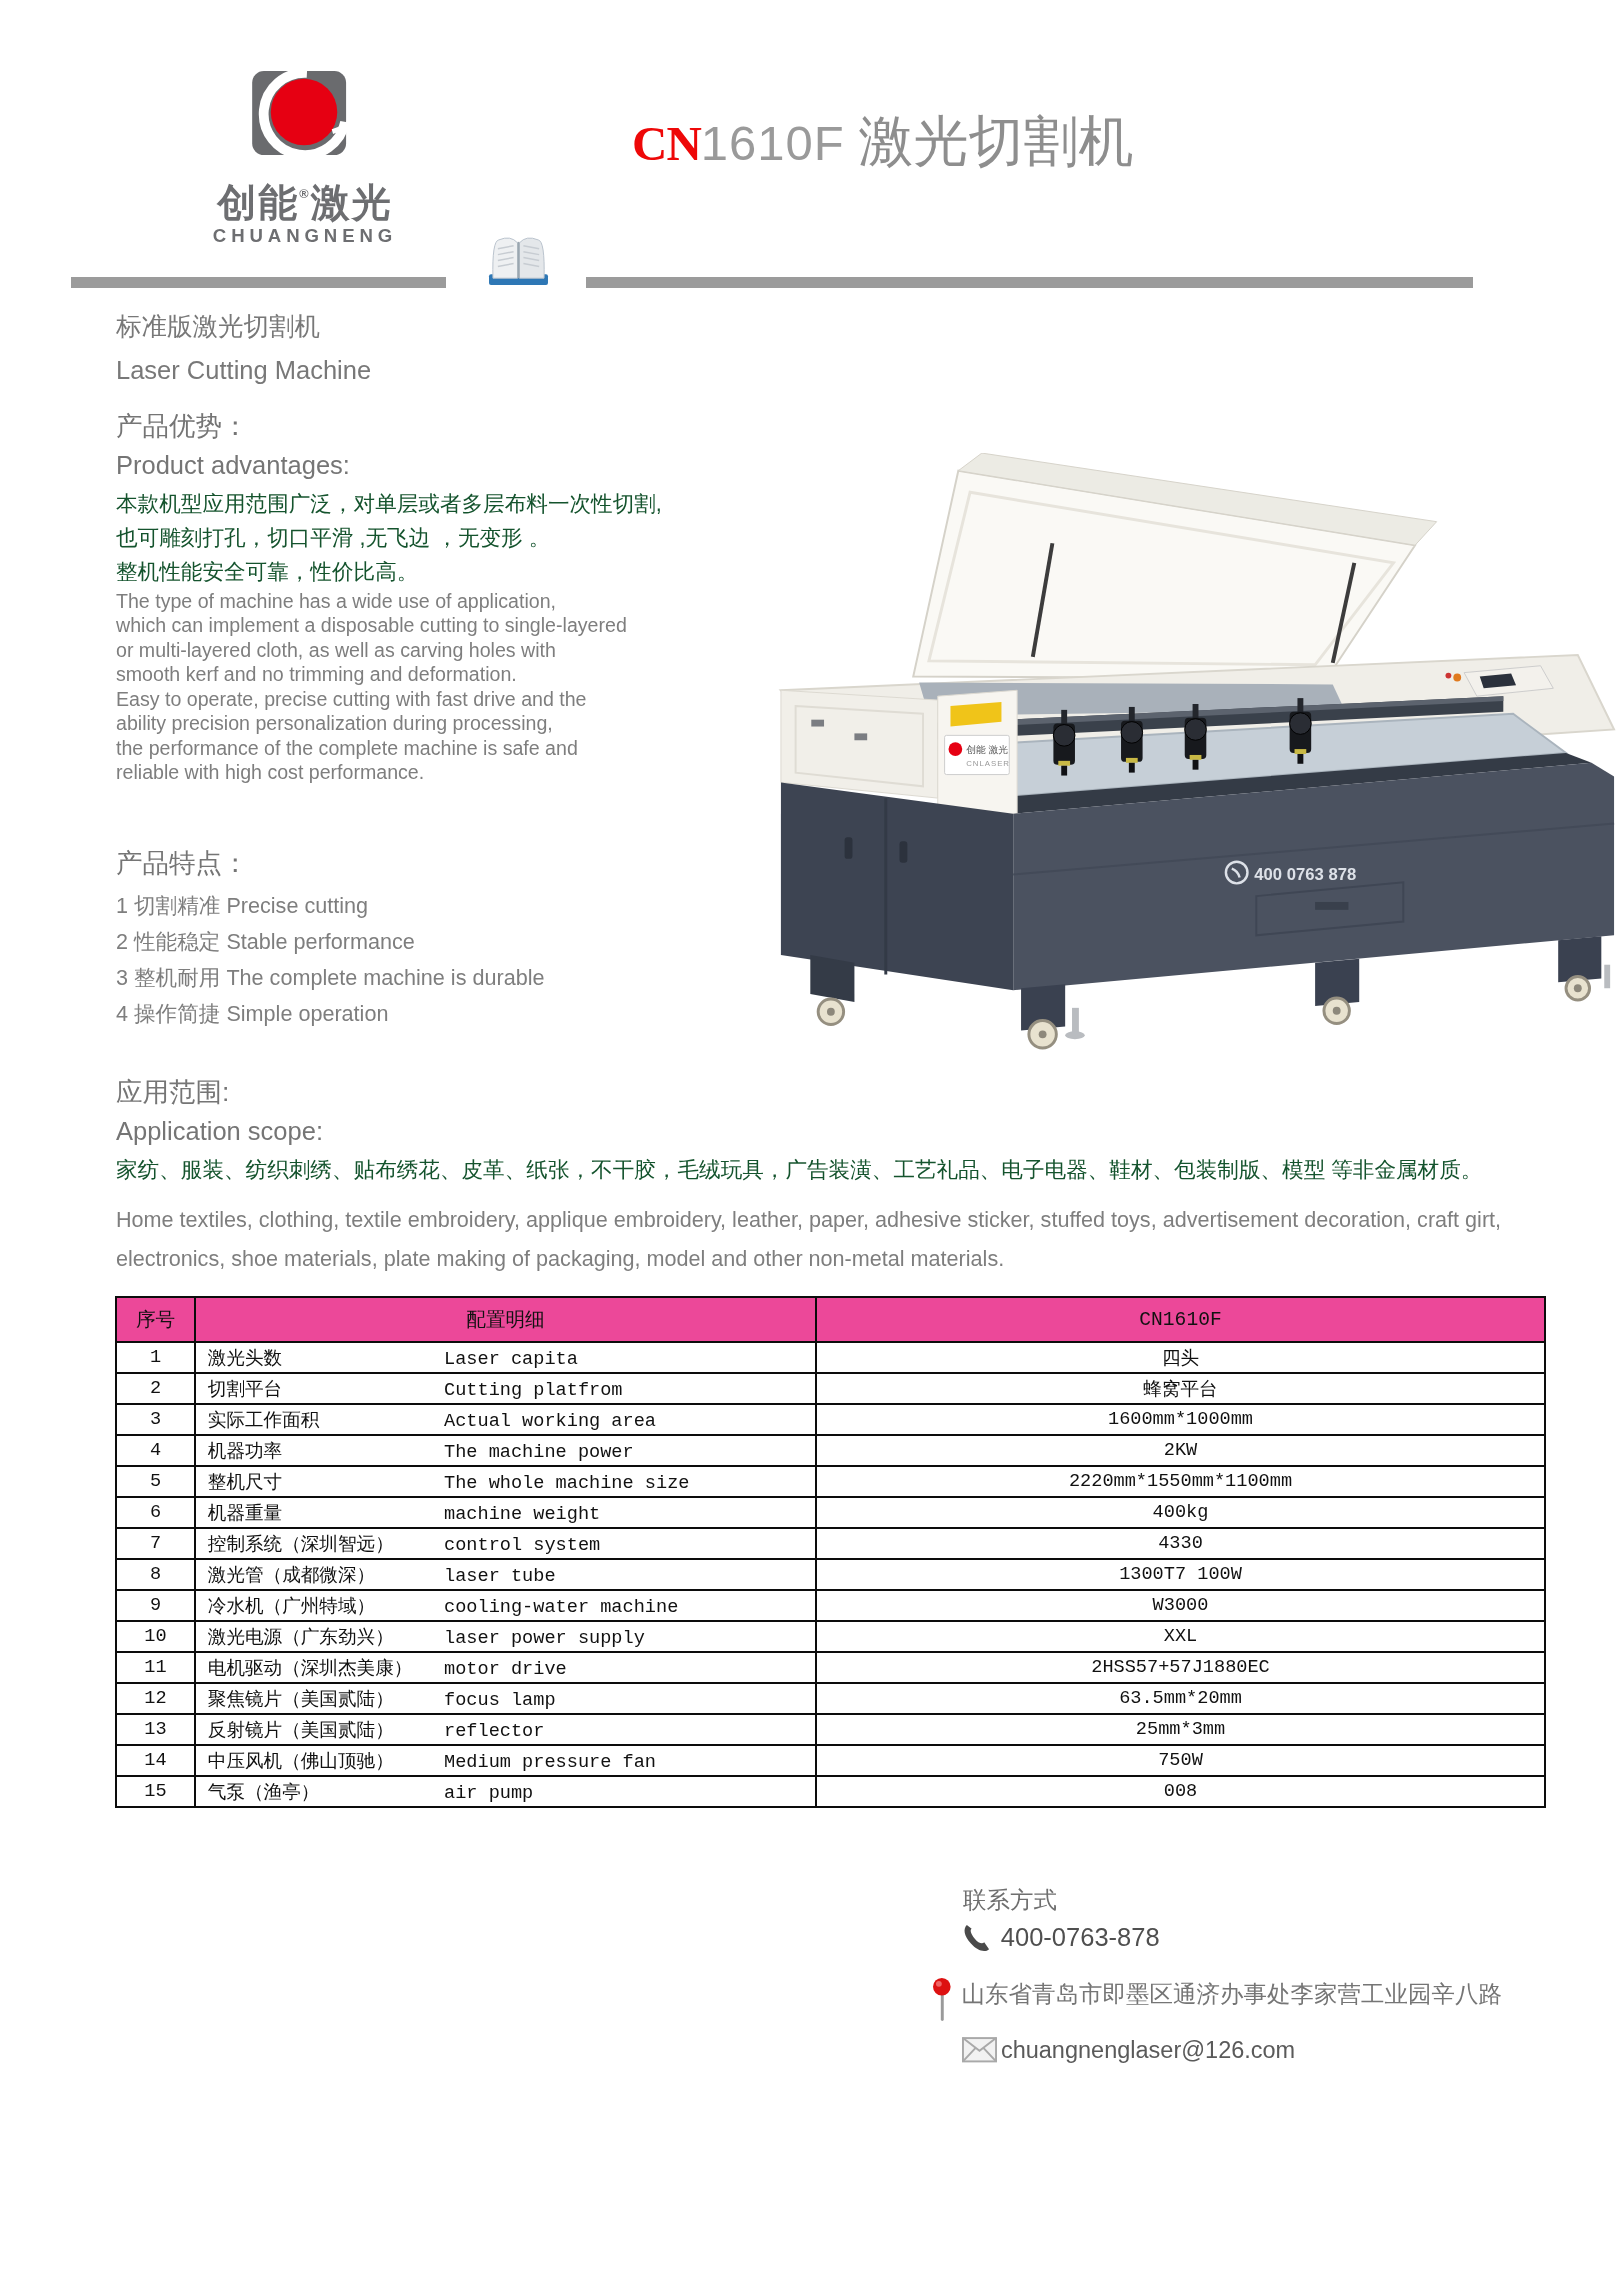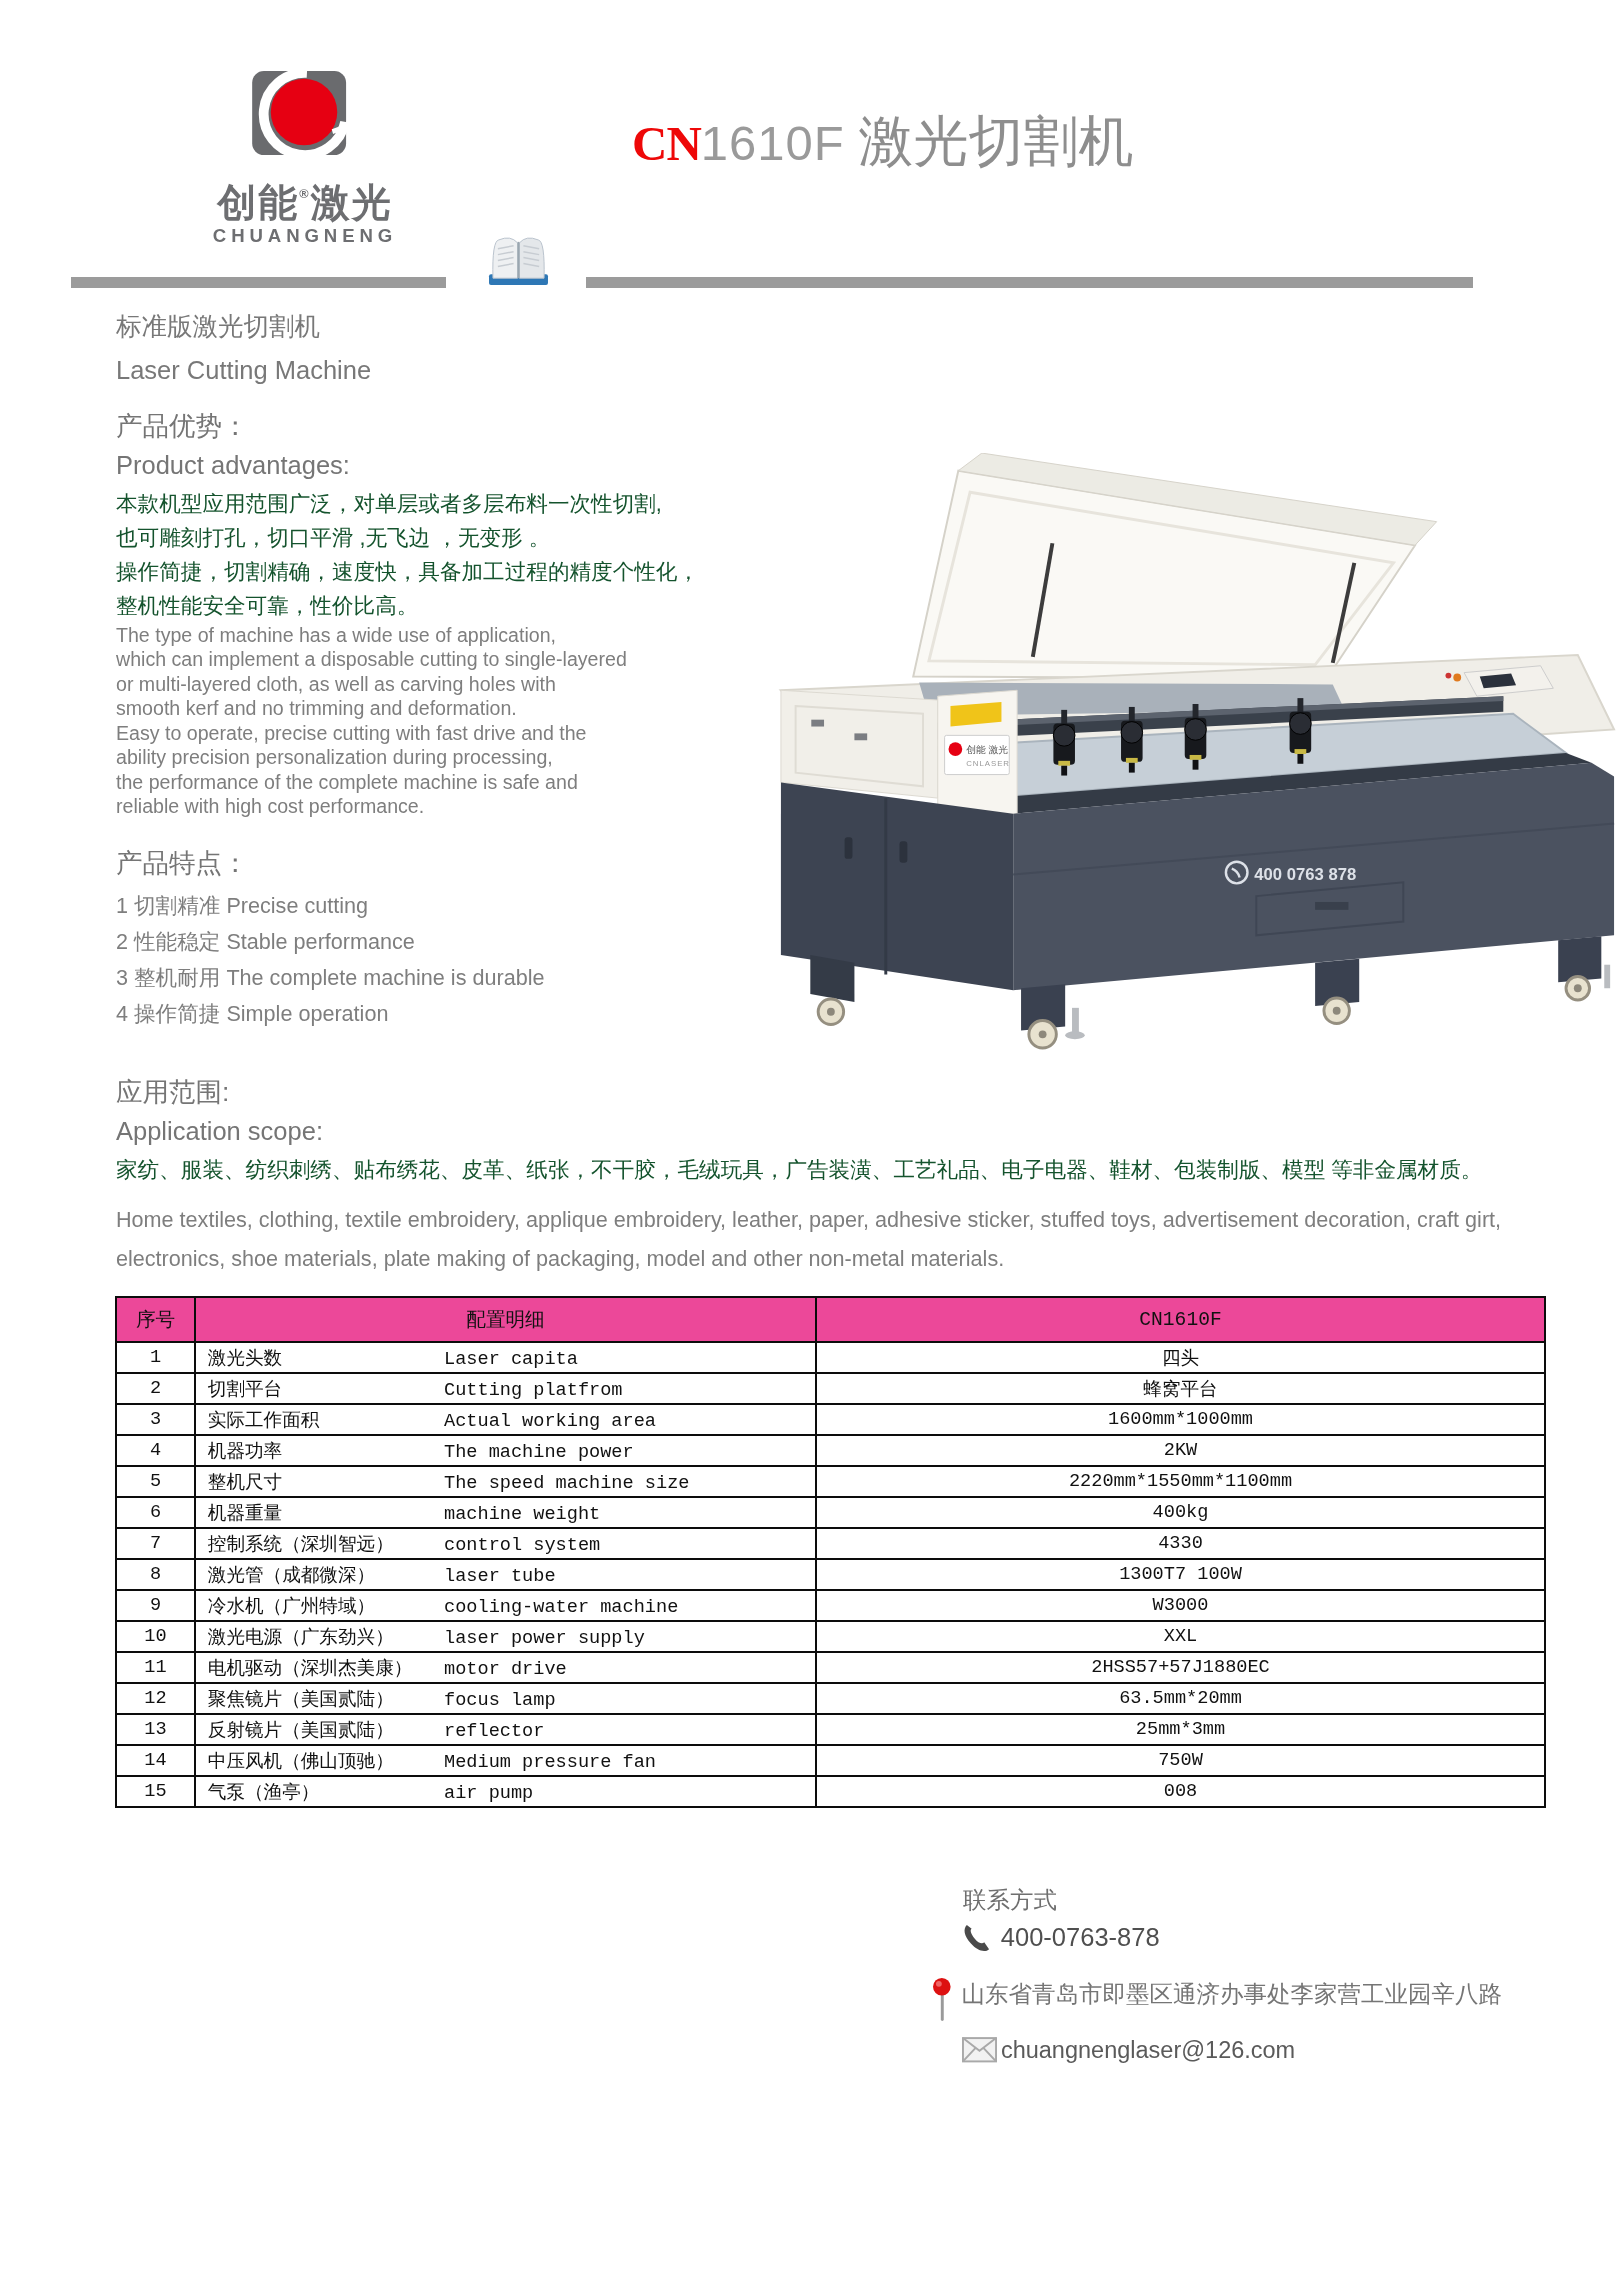--- a/index.html
+++ b/index.html
@@ -97,21 +97,20 @@
   <div>标准版激光切割机</div>
   <div>Laser Cutting Machine</div>
 </div>
 
 <div class="abs adv">
   <div class="h-cn">产品优势：</div>
   <div class="h-en">Product advantages:</div>
   <div>
       <div class="cn-line">本款机型应用范围广泛，对单层或者多层布料一次性切割,</div>
       <div class="cn-line">也可雕刻打孔，切口平滑 ,无飞边 ，无变形 。</div>
-      <div class="cn-line">操作简捷，切割精确，速度快，具备加工过程的精度个性化，</div>
       <div class="cn-line">整机性能安全可靠，性价比高。</div>
     </div>
   <div>
       <div class="en-line">The type of machine has a wide use of application,</div>
       <div class="en-line">which can implement a disposable cutting to single-layered</div>
       <div class="en-line">or multi-layered cloth, as well as carving holes with</div>
       <div class="en-line">smooth kerf and no trimming and deformation.</div>
       <div class="en-line">Easy to operate, precise cutting with fast drive and the</div>
       <div class="en-line">ability precision personalization during processing,</div>
       <div class="en-line">the performance of the complete machine is safe and</div>
@@ -272,21 +271,21 @@
           <td class="c-name"><span class="cn">实际工作面积</span><span class="en">Actual working area</span></td>
           <td class="c-val">1600mm*1000mm</td>
         </tr>
         <tr>
           <td class="c-no">4</td>
           <td class="c-name"><span class="cn">机器功率</span><span class="en">The machine power</span></td>
           <td class="c-val">2KW</td>
         </tr>
         <tr>
           <td class="c-no">5</td>
-          <td class="c-name"><span class="cn">整机尺寸</span><span class="en">The speed machine size</span></td>
+          <td class="c-name"><span class="cn">整机尺寸</span><span class="en">The whole machine size</span></td>
           <td class="c-val">2220mm*1550mm*1100mm</td>
         </tr>
         <tr>
           <td class="c-no">6</td>
           <td class="c-name"><span class="cn">机器重量</span><span class="en">machine weight</span></td>
           <td class="c-val">400kg</td>
         </tr>
         <tr>
           <td class="c-no">7</td>
           <td class="c-name"><span class="cn">控制系统（深圳智远）</span><span class="en">control system</span></td>

